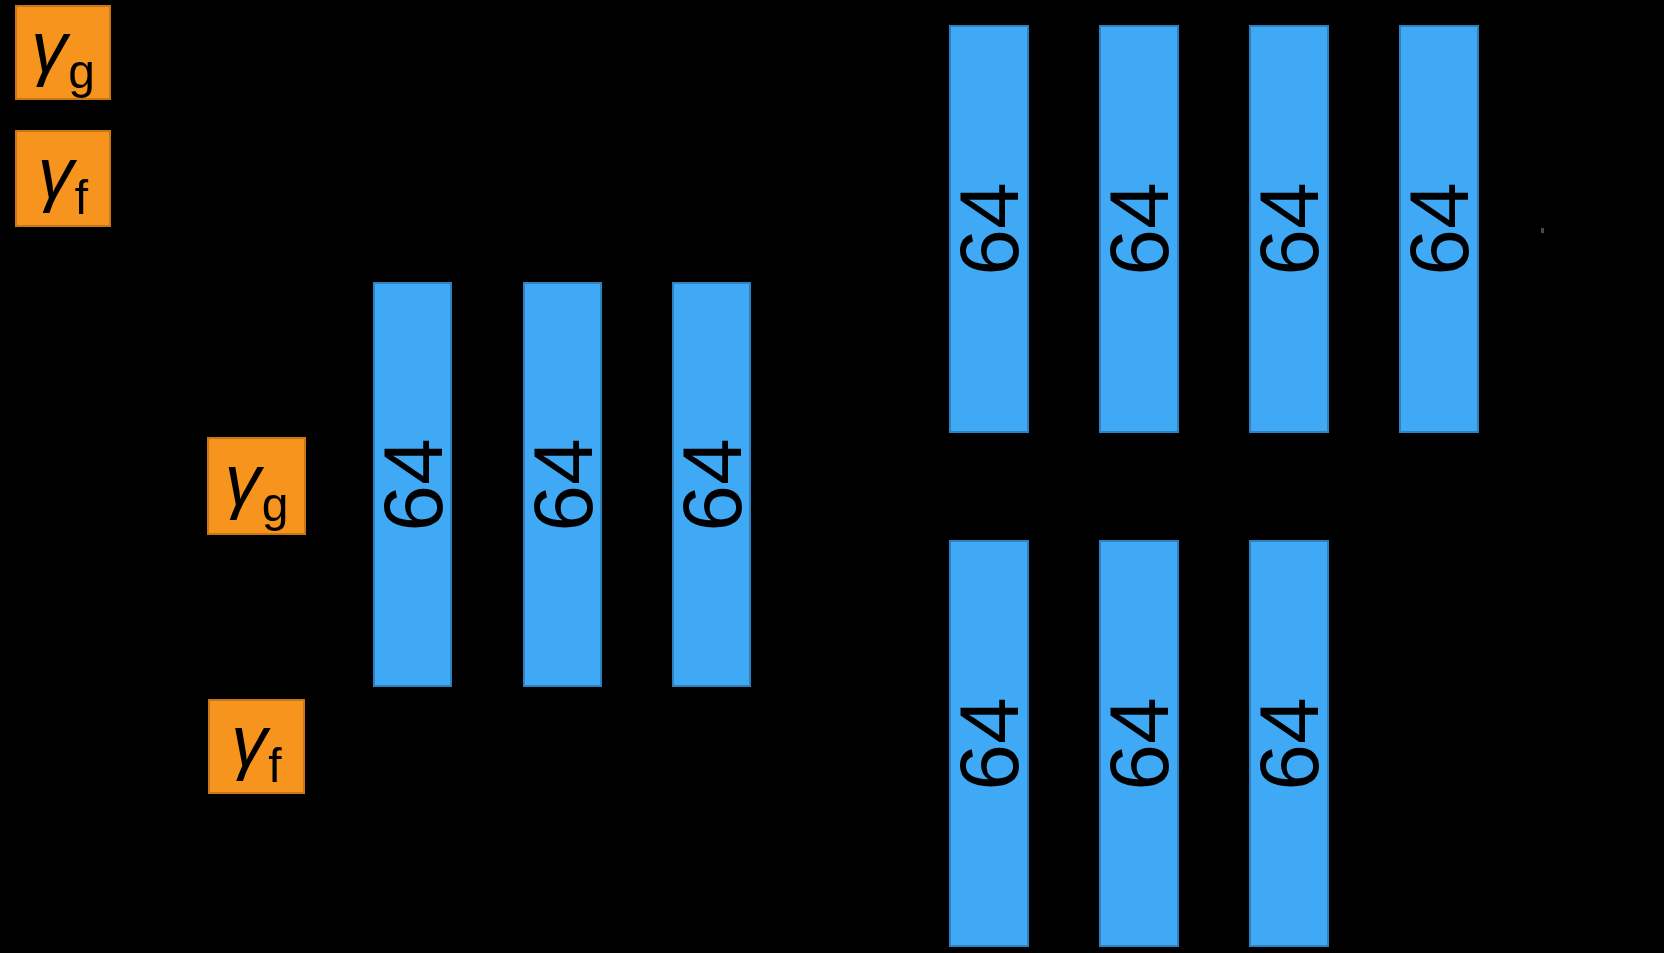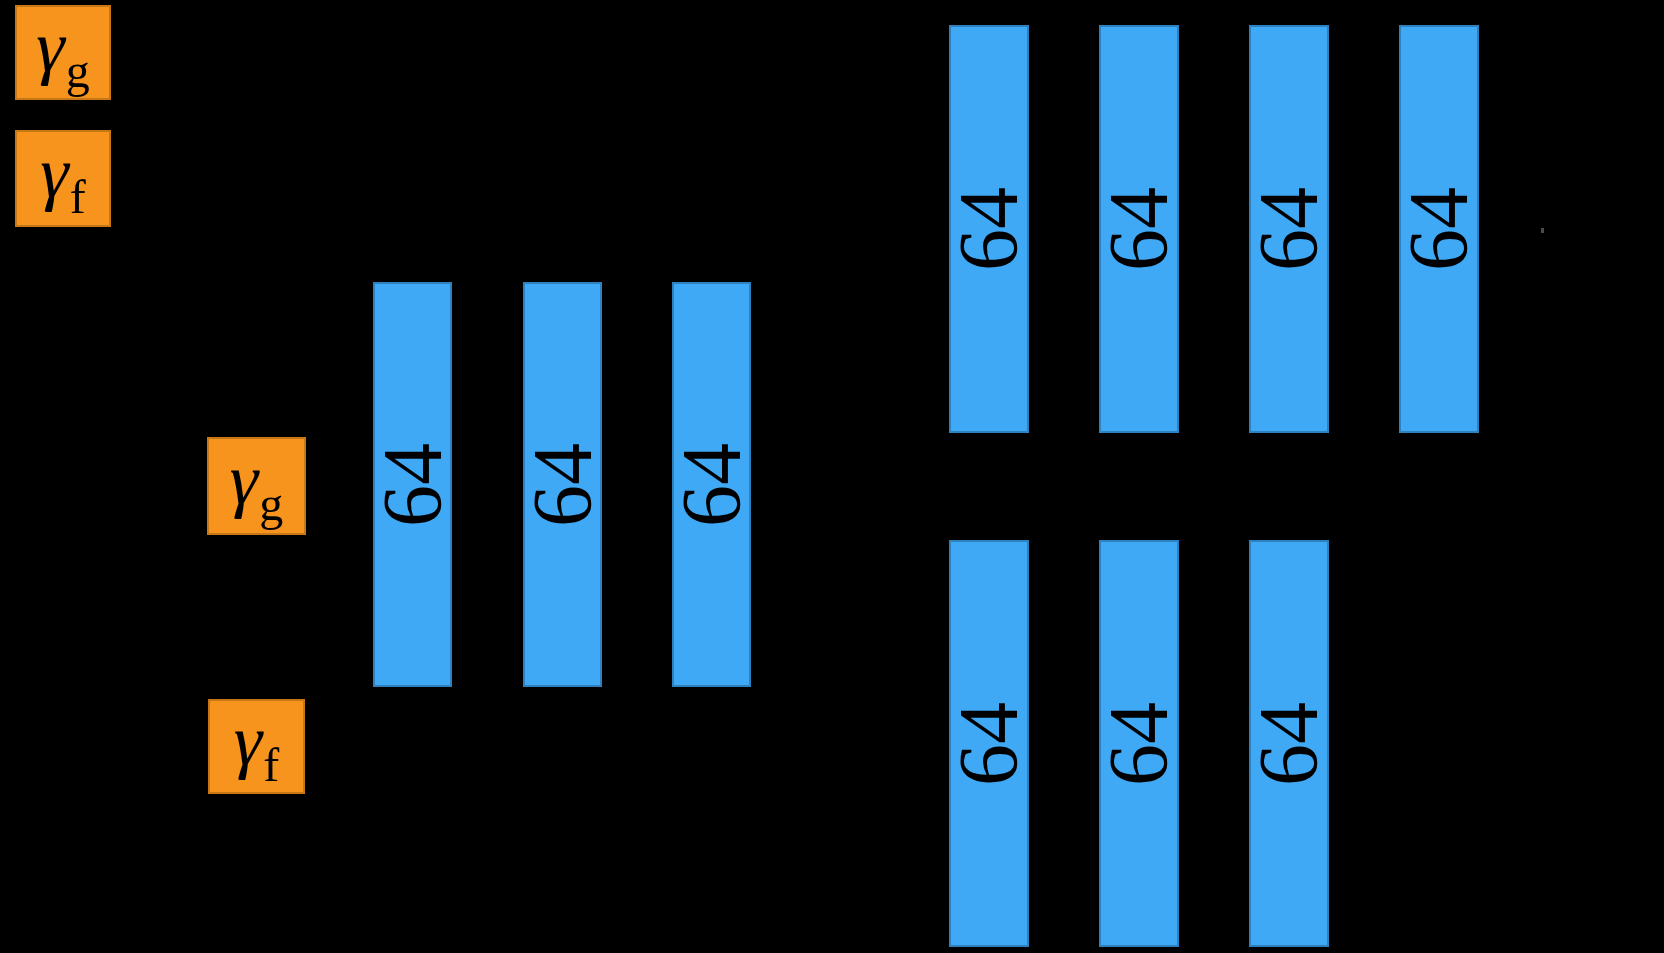--- a/index.html
+++ b/index.html
@@ -3,21 +3,21 @@
 <meta charset="utf-8">
 <style>
   html, body {
     margin: 0;
     padding: 0;
     background: #000000;
   }
   .stage {
     position: relative;
     overflow: hidden;
-    font-family: Liberation Serif, serif;
+    font-family: Liberation Sans, sans-serif;
   }
   .enc-box {
     position: absolute;
     display: flex;
     align-items: center;
     justify-content: center;
     box-shadow: inset 0 0 0 2px rgba(60, 30, 0, 0.25);
   }
   .gamma {
     font-style: italic;

